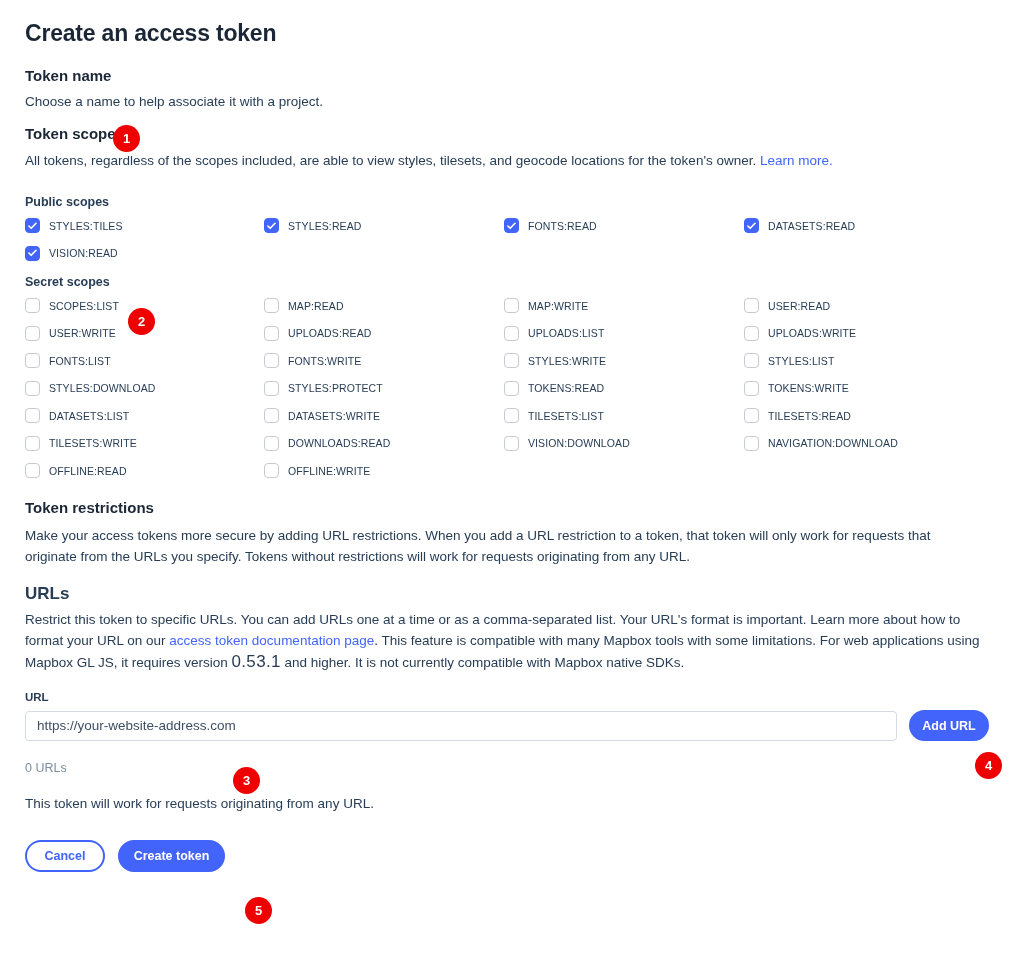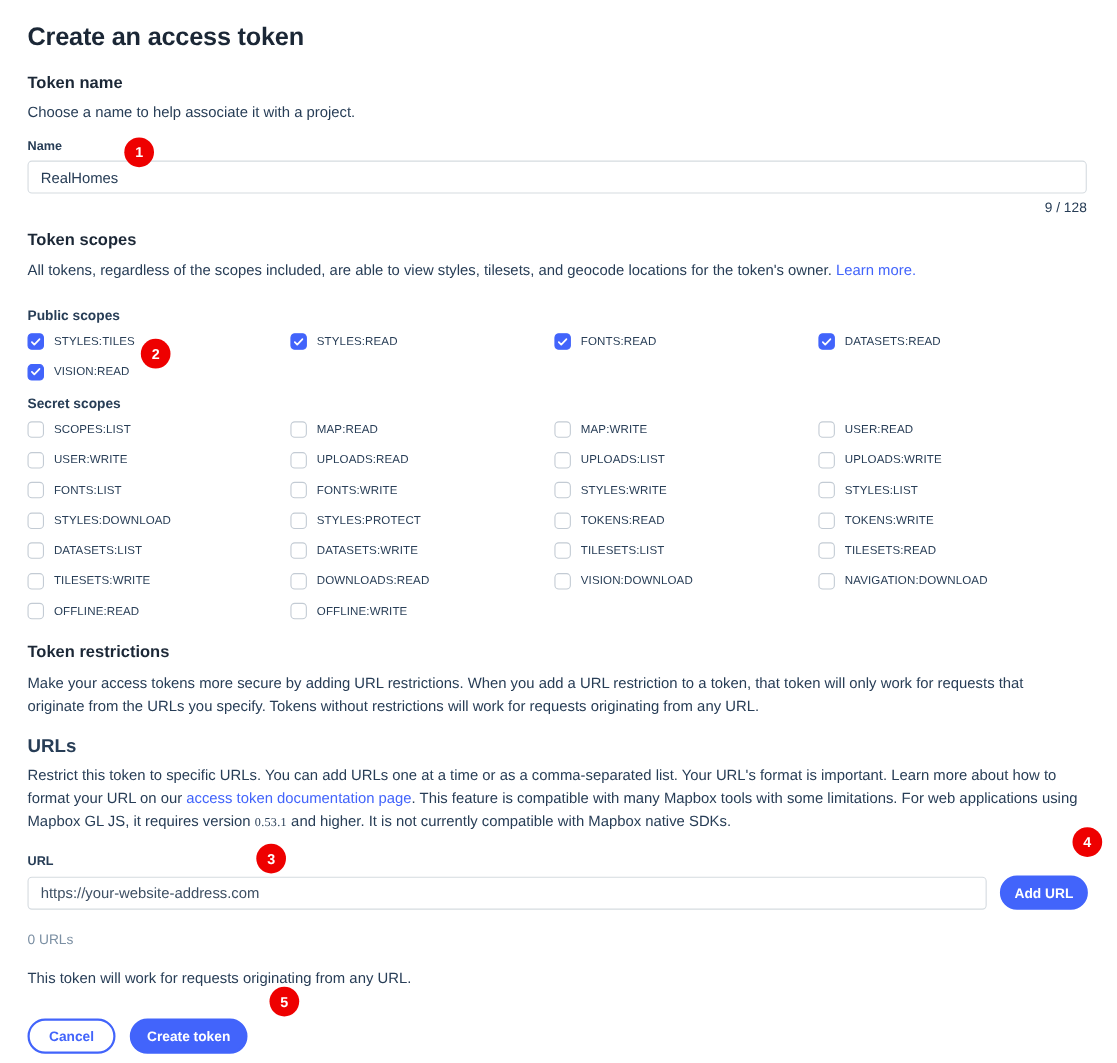--- a/index.html
+++ b/index.html
@@ -53,22 +53,22 @@
   .body-text {
     font-size: 13.5px;
     color: #273d56;
     line-height: 21px;
   }
   a.link {
     color: #4264fb;
     text-decoration: none;
   }
   code.ver {
-    font-family: Liberation Serif, serif;
-    font-size: 11px;
+    font-family: Liberation Sans, sans-serif;
+    font-size: 17px;
     letter-spacing: 0.3px;
   }
 
   
   .text-input {
     width: 100%;
     height: 30px;
     border: 1px solid #d5dbe0;
     border-radius: 4px;
     background: #fff;
@@ -183,27 +183,20 @@
 <body>
 
 <div class="page">
 
   <h1 class="page-title">Create an access token</h1>
 
   <div style="margin-top:19px;">
     <div class="section-title">Token name</div>
     <div class="body-text" style="margin-top:5px;">Choose a name to help associate it with a project.</div>
 
-    <div style="margin-top:14px;">
-      <div class="field-label">Name</div>
-      <div style="margin-top:5px; width:963px;">
-        <input class="text-input" type="text" value="RealHomes" style="">
-      </div>
-      <div class="counter" style="width:963px; margin-top:5px;">9 / 128</div>
-    </div>
   </div>
 
   <div style="margin-top:12px;">
     <div class="section-title">Token scopes</div>
     <div class="body-text" style="margin-top:6px;">
       <span>All tokens, regardless of the scopes included, are able to view styles, tilesets, and geocode locations for the token's owner.</span>
       <a href="#" class="link">Learn more.</a>
     </div>
 
     <div style="margin-top:23px;">

